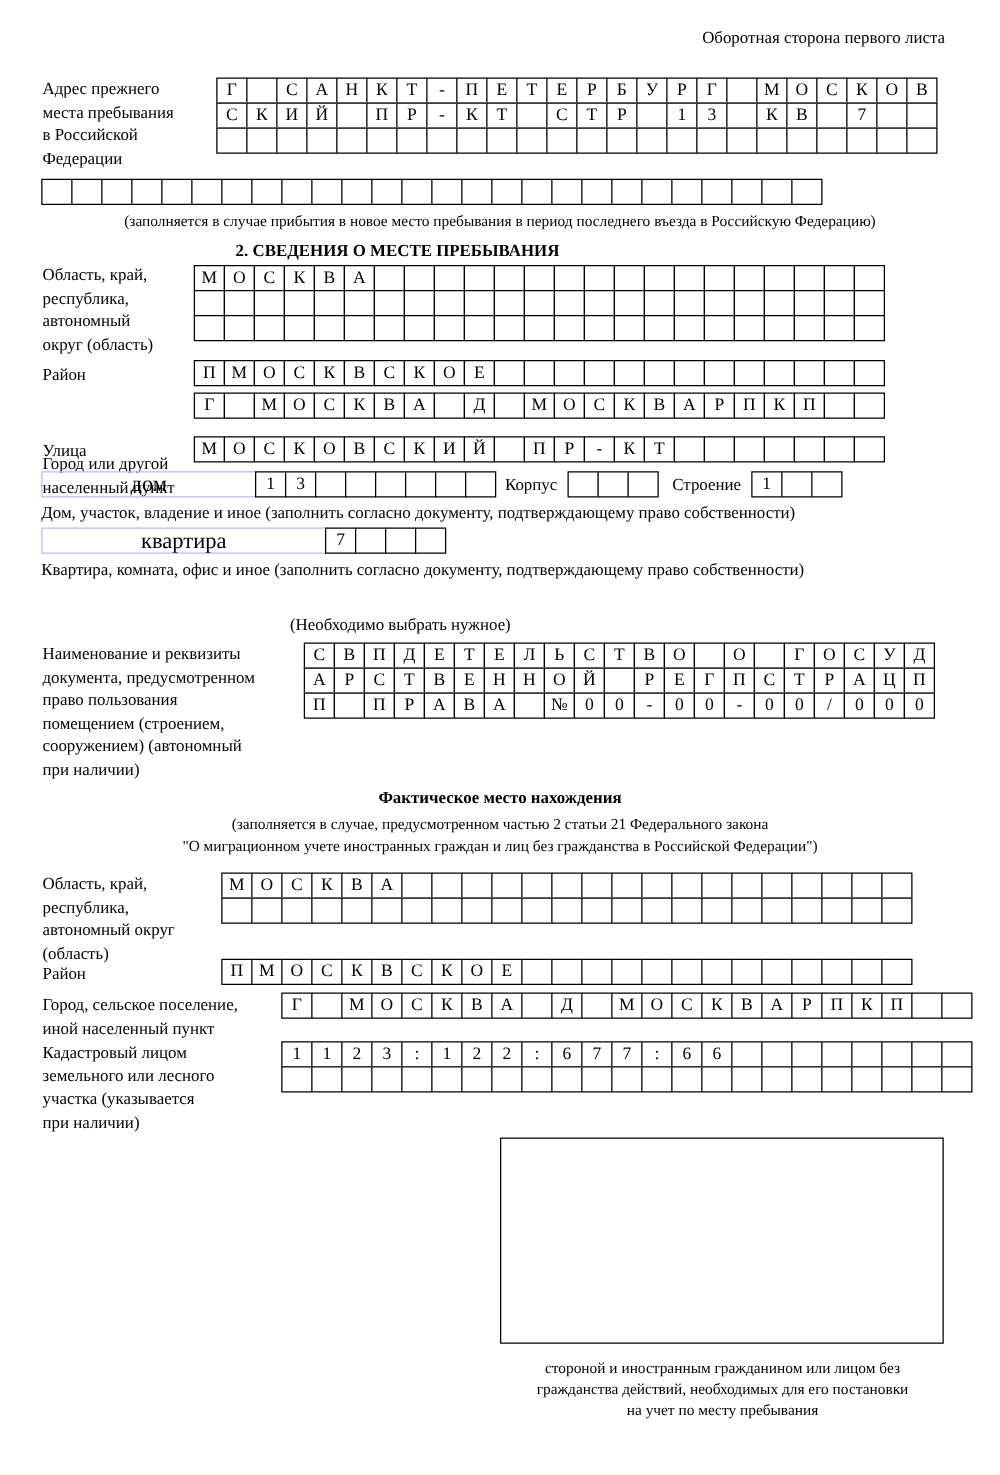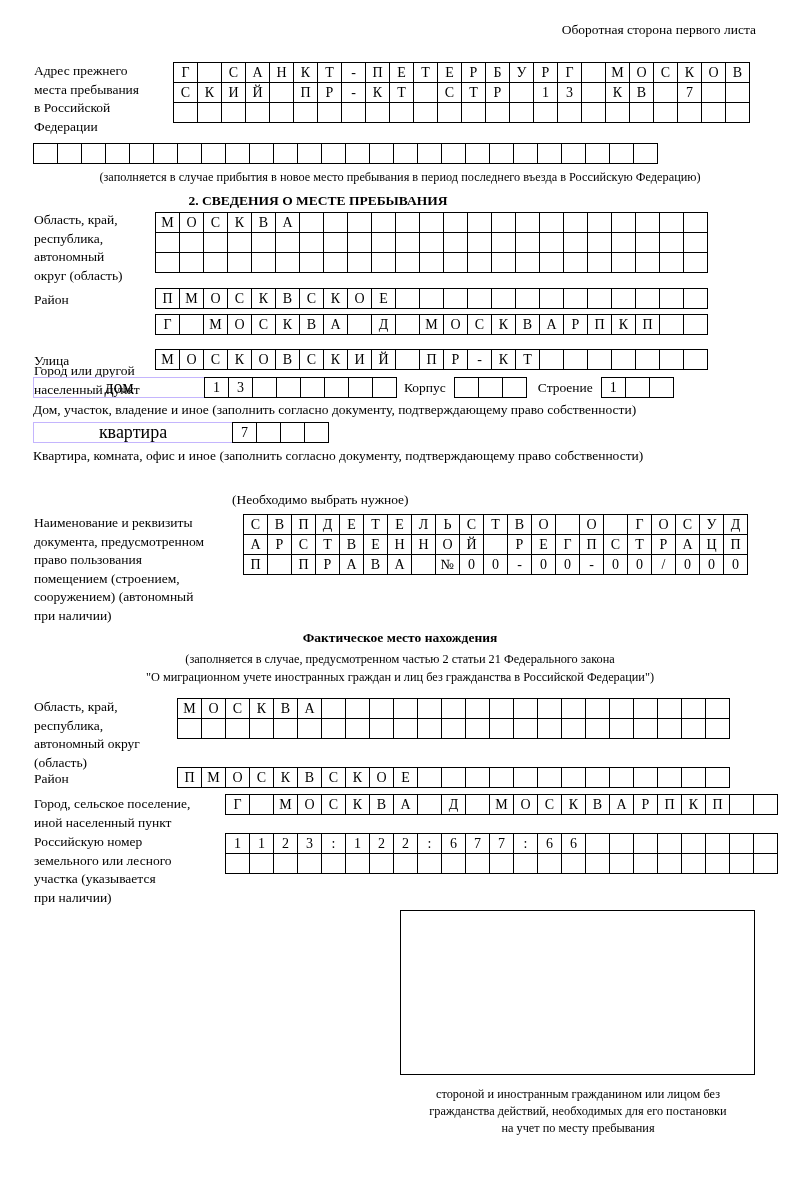--- a/index.html
+++ b/index.html
@@ -428,21 +428,21 @@
           <div class="cell"></div>
           <div class="cell"></div>
         </div>
     </div>
   </div>
 
   <div class="labelbox small" style="left:33px; top:401px;">Дом, участок, владение и иное (заполнить согласно документу, подтверждающему право собственности)</div>
 
   <div class="block" style="left:33px; top:422px;">
     <div style="display:flex;">
-      <div class="boxfield" style="width:200px;">квартира</div>
+      <div class="boxfield" style="width:228px;">квартира</div>
       <div class="cellrow" style="margin-left:-1px;" id="fc">
           <div class="cell">7</div>
           <div class="cell"></div>
           <div class="cell"></div>
           <div class="cell"></div>
         </div>
     </div>
   </div>
 
   <div class="labelbox small" style="left:33px; top:447px;">Квартира, комната, офис и иное (заполнить согласно документу, подтверждающему право собственности)</div>
@@ -647,21 +647,21 @@
         <div class="cell">Р</div>
         <div class="cell">П</div>
         <div class="cell">К</div>
         <div class="cell">П</div>
         <div class="cell"></div>
         <div class="cell"></div>
       </div>
   </div>
 
   <div class="labelbox" style="left:34px; top:833px;">
-    <div>Российскую номер</div>
+    <div>Кадастровый лицом</div>
     <div>земельного или лесного</div>
     <div>участка (указывается</div>
     <div>при наличии)</div>
   </div>
   <div class="block" style="left:225px; top:833px;">
     <div class="cellrow" id="cd0">
         <div class="cell">1</div>
         <div class="cell">1</div>
         <div class="cell">2</div>
         <div class="cell">3</div>

